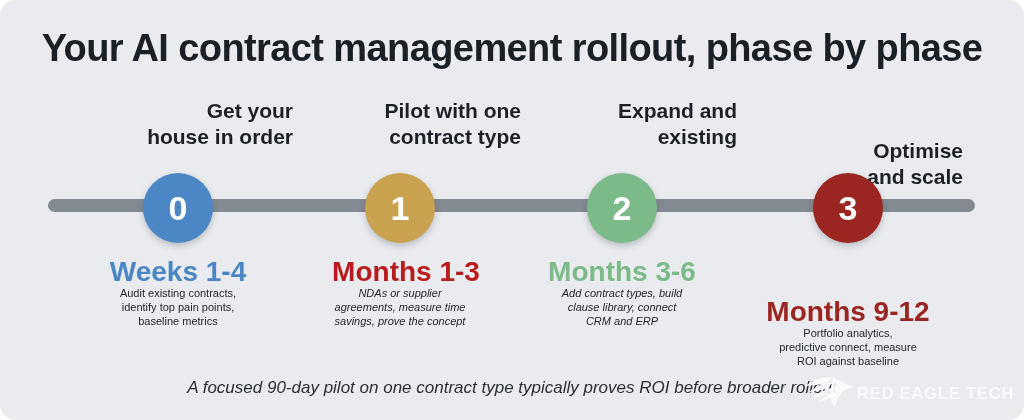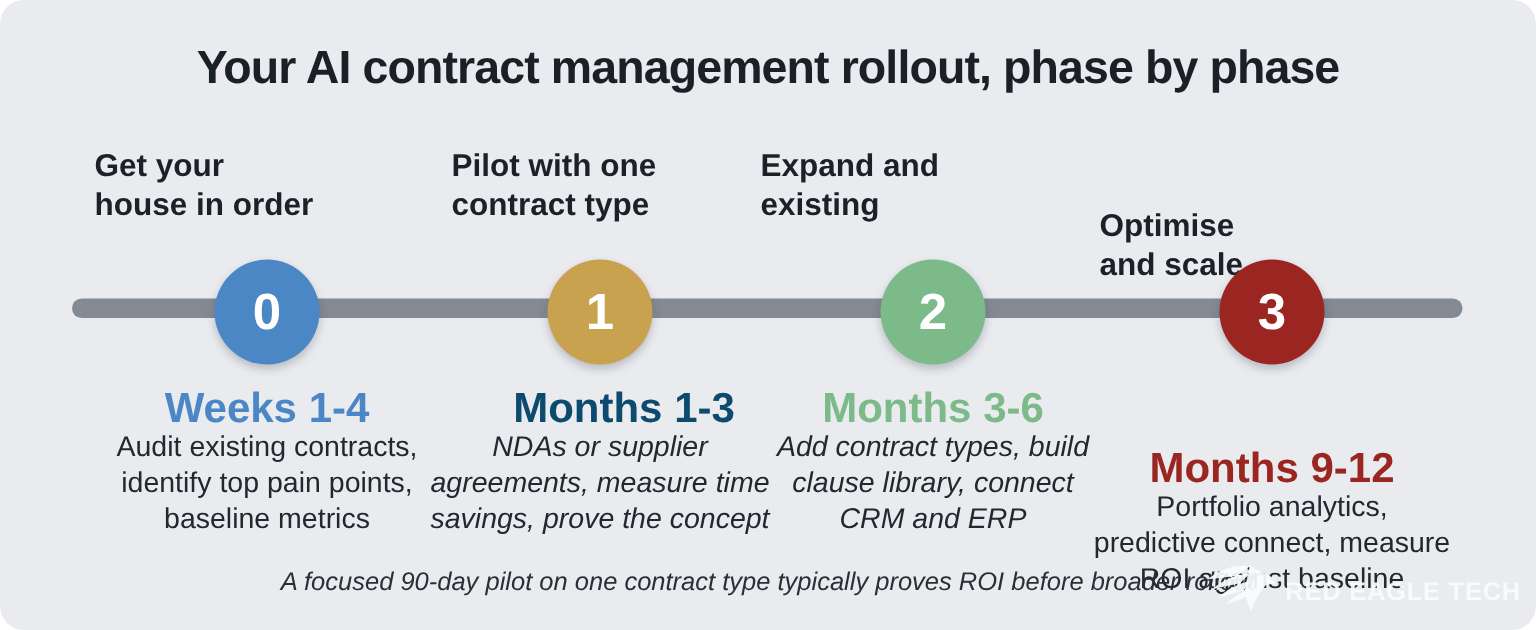--- a/index.html
+++ b/index.html
@@ -15,40 +15,40 @@
     background: #e9ebef;
     border-radius: 16px;
     overflow: hidden;
   }
   .main-title {
     position: absolute;
     top: 27px;
     left: 0;
     width: 100%;
     text-align: center;
-    font-size: 31px;
+    font-size: 38px;
     font-weight: 700;
     letter-spacing: -0.6px;
     color: #1b1f26;
   }
   .timeline-line {
     position: absolute;
     left: 48px;
     top: 199px;
     width: 927px;
     height: 13px;
     border-radius: 7px;
     background: #848a92;
   }
   .phase-col { position: absolute; width: 230px; }
   .phase-title {
     position: absolute;
     top: 98px;
     width: 230px;
-    text-align: left;
+    text-align: right;
     font-size: 21px;
     font-weight: 700;
     line-height: 1.26;
     color: #1d2127;
     white-space: pre-line;
   }
   .circle {
     position: absolute;
     top: 173px;
     width: 70px;
@@ -71,21 +71,21 @@
     width: 230px;
     text-align: center;
     font-size: 28px;
     font-weight: 700;
   }
   .desc {
     position: absolute;
     top: 287px;
     width: 240px;
     text-align: center;
-    font-size: 19px;
+    font-size: 11px;
     line-height: 1.26;
     color: #24282e;
     white-space: pre-line;
   }
   .footer-note {
     position: absolute;
     top: 378px;
     left: 0;
     width: 100%;
     text-align: center;
@@ -103,21 +103,21 @@
   }
   .brand-text {
     font-size: 17px;
     font-weight: 700;
     letter-spacing: 0.5px;
     color: rgba(250,251,253,0.92);
     white-space: nowrap;
   }
   
   .c0 .phase-title, .c0 .period, .c0 .desc { left: 63px; }
-  .c1 .phase-title, .c1 .period, .c1 .desc { left: 301px; }
+  .c1 .phase-title, .c1 .period, .c1 .desc { left: 291px; }
   .c2 .phase-title, .c2 .period, .c2 .desc { left: 507px; }
   .c3 .phase-title, .c3 .period, .c3 .desc { left: 733px; margin-top: 40px; }
   .c0 .desc { left: 58px; }
   .c1 .desc { left: 280px; font-style: italic; }
   .c2 .desc { left: 502px; font-style: italic; }
   .c3 .desc { left: 728px; }
   .c0 .circle { left: 143px; }
   .c1 .circle { left: 365px; }
   .c2 .circle { left: 587px; }
   .c3 .circle { left: 813px; }
@@ -142,21 +142,21 @@
 identify top pain points,
 baseline metrics</div>
   </div>
 
   <div class="phase-col c1">
     <div class="phase-title">Pilot with one
 contract type</div>
     <div class="circle" style="background: rgb(201, 162, 79);">
       <span class="circle-number">1</span>
     </div>
-    <div class="period" style="color: #0c4a6e;">Months 1-3</div>
+    <div class="period" style="color: #b91c1c;">Months 1-3</div>
     <div class="desc">NDAs or supplier
 agreements, measure time
 savings, prove the concept</div>
   </div>
 
   <div class="phase-col c2">
     <div class="phase-title">Expand and
 existing</div>
     <div class="circle" style="background: rgb(124, 186, 138);">
       <span class="circle-number">2</span>

